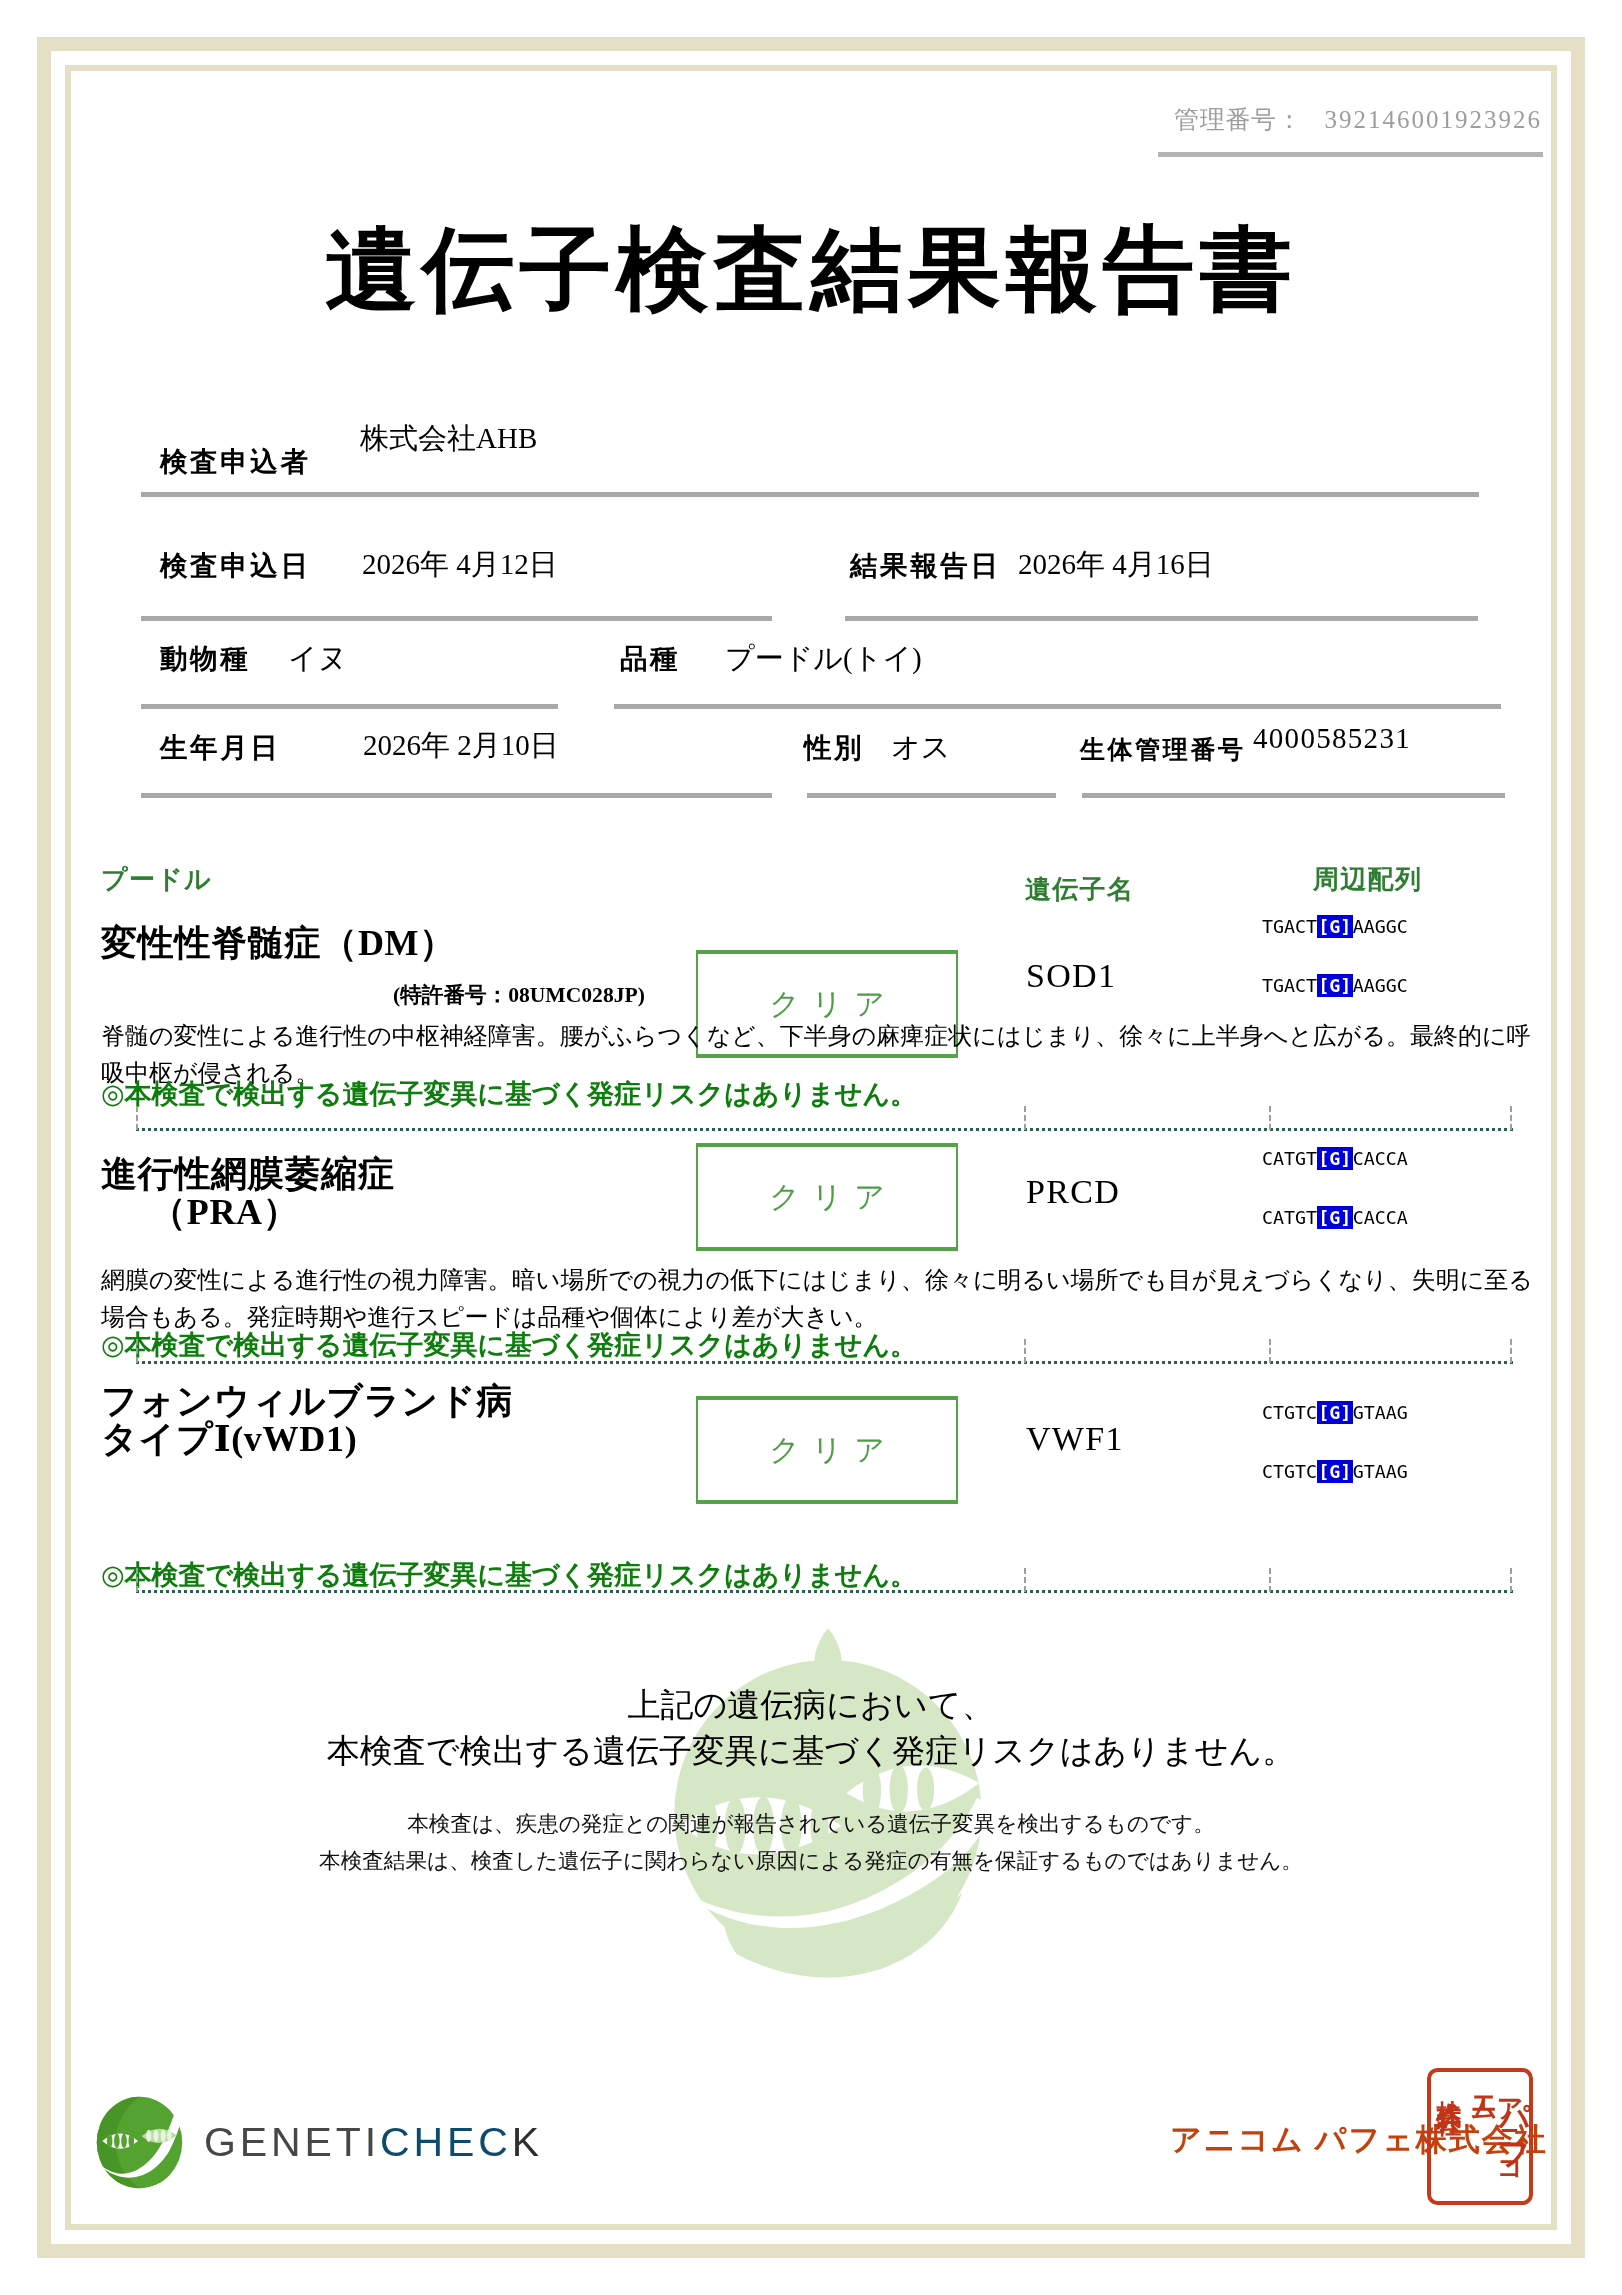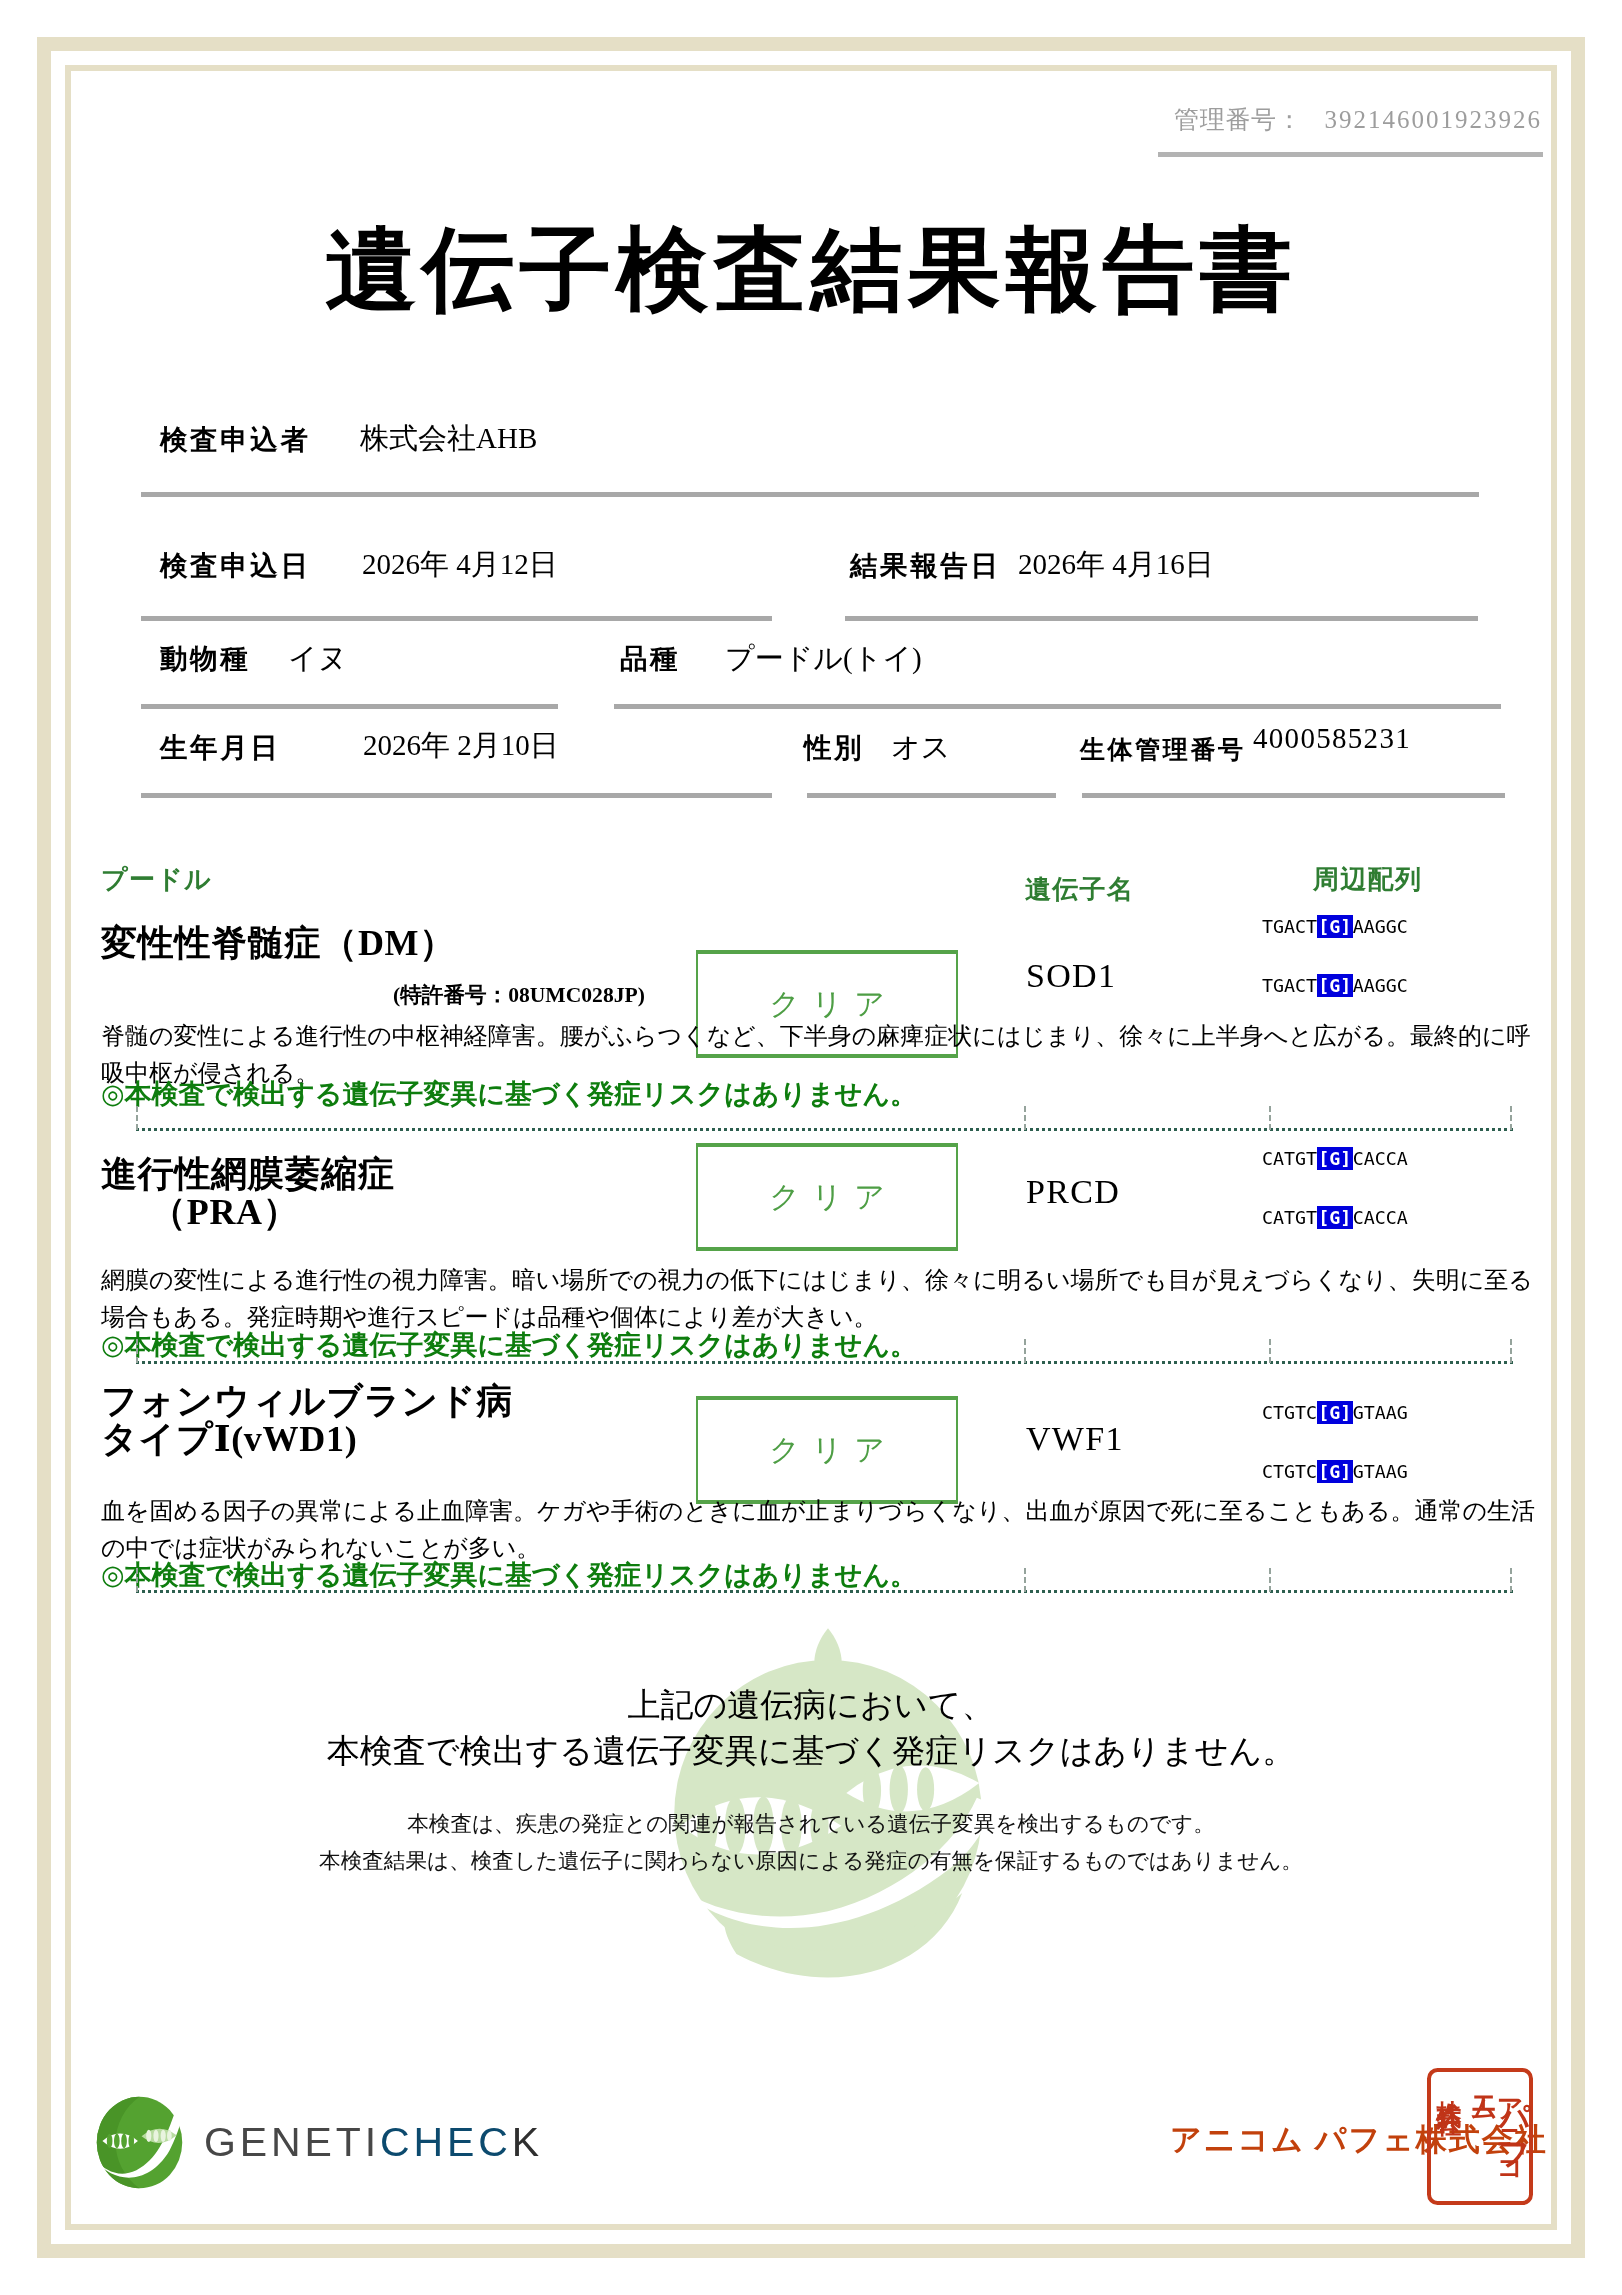--- a/index.html
+++ b/index.html
@@ -82,21 +82,21 @@
   <div class="frame-outer"></div>
   <div class="frame-inner"></div>
 
   <div class="abs admin">
     <span>管理番号：</span><span class="val">392146001923926</span>
   </div>
   <div class="abs admin-line"></div>
 
   <div class="abs title">遺伝子検査結果報告書</div>
 
-  <div class="abs flabel" style="left:160px;top:422px;">検査申込者</div>
+  <div class="abs flabel" style="left:160px;top:444px;">検査申込者</div>
   <div class="abs fvalue" style="left:360px;top:419px;">株式会社AHB</div>
   <div class="abs uline" style="left:141px;top:492px;width:1338px;"></div>
 
   <div class="abs flabel" style="left:160px;top:548px;">検査申込日</div>
   <div class="abs fvalue" style="left:362px;top:545px;">2026年 4月12日</div>
   <div class="abs uline" style="left:141px;top:616px;width:631px;"></div>
   <div class="abs flabel" style="left:850px;top:548px;">結果報告日</div>
   <div class="abs fvalue" style="left:1018px;top:545px;">2026年 4月16日</div>
   <div class="abs uline" style="left:845px;top:616px;width:633px;"></div>
 
@@ -168,21 +168,20 @@
   <div class="abs result-box" style="left:696px;top:1396px;">
     <span>クリア</span>
   </div>
   <div class="abs gene" style="left:1026px;top:1420px;">VWF1</div>
   <div class="abs seq" style="left:1262px;top:1402px;">
     <span>CTGTC</span><span class="var">[G]</span><span>GTAAG</span>
   </div>
   <div class="abs seq" style="left:1262px;top:1461px;">
     <span>CTGTC</span><span class="var">[G]</span><span>GTAAG</span>
   </div>
-  <div class="abs desc" style="left:101px;top:1493px;">血を固める因子の異常による止血障害。ケガや手術のときに血が止まりづらくなり、出血が原因で死に至ることもある。通常の生活の中では症状がみられないことが多い。</div>
   <div class="abs risk" style="left:101px;top:1557px;">◎本検査で検出する遺伝子変異に基づく発症リスクはありません。</div>
   <div class="abs dotsep" style="top:1590px;">
     <div class="tick" style="left:0;"></div>
     <div class="tick" style="left:888px;"></div>
     <div class="tick" style="left:1133px;"></div>
     <div class="tick" style="left:1374px;"></div>
   </div>
 
   <div class="abs summary" style="top:1682px;">
     <div>上記の遺伝病において、</div>

